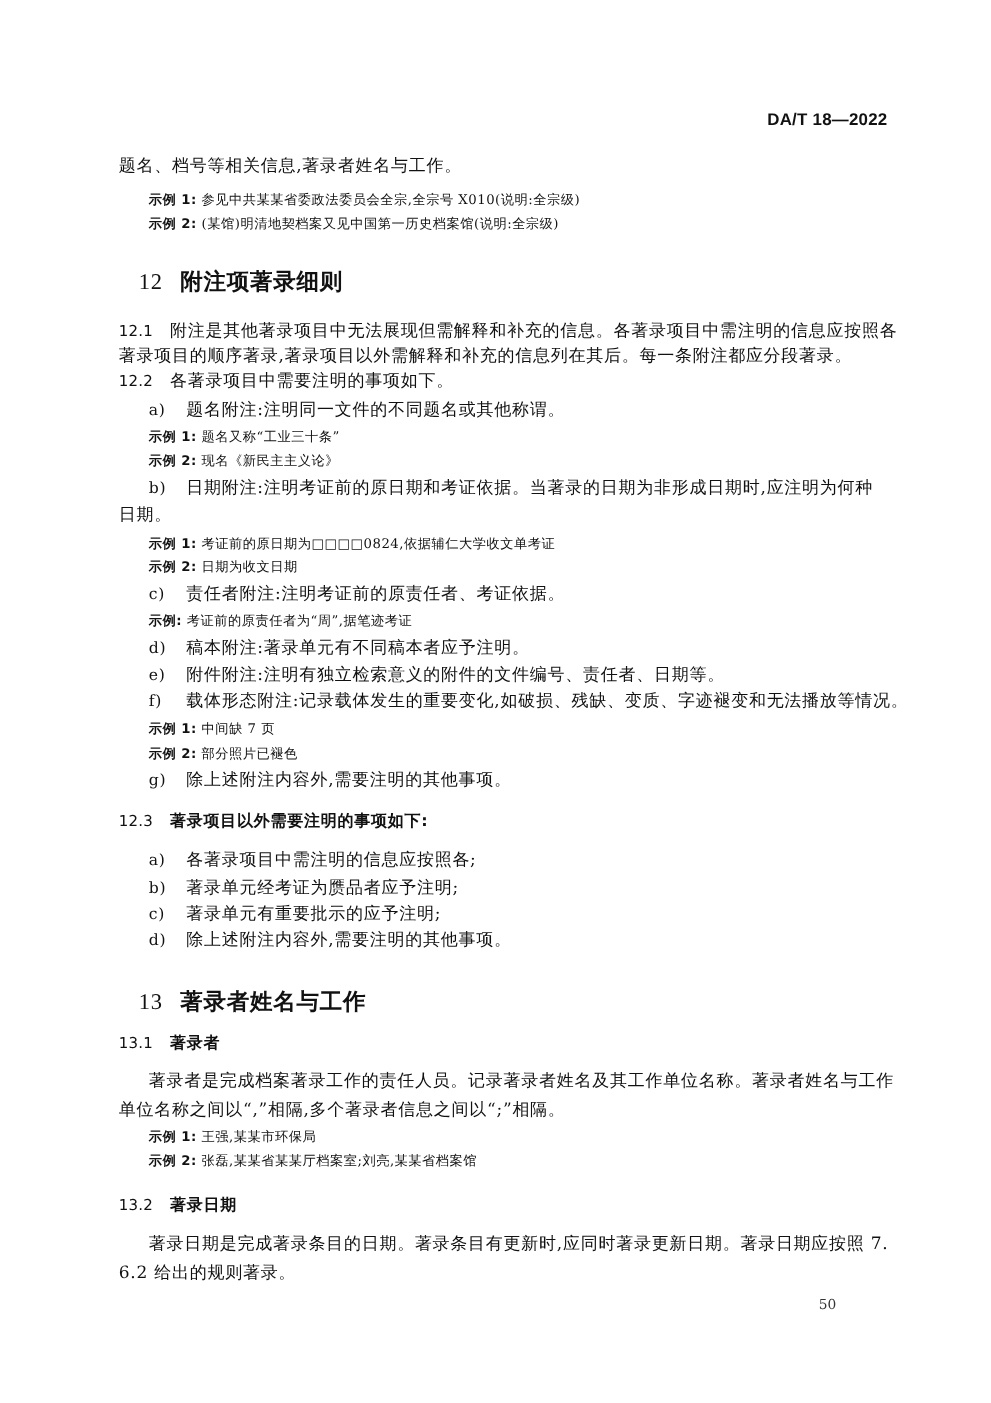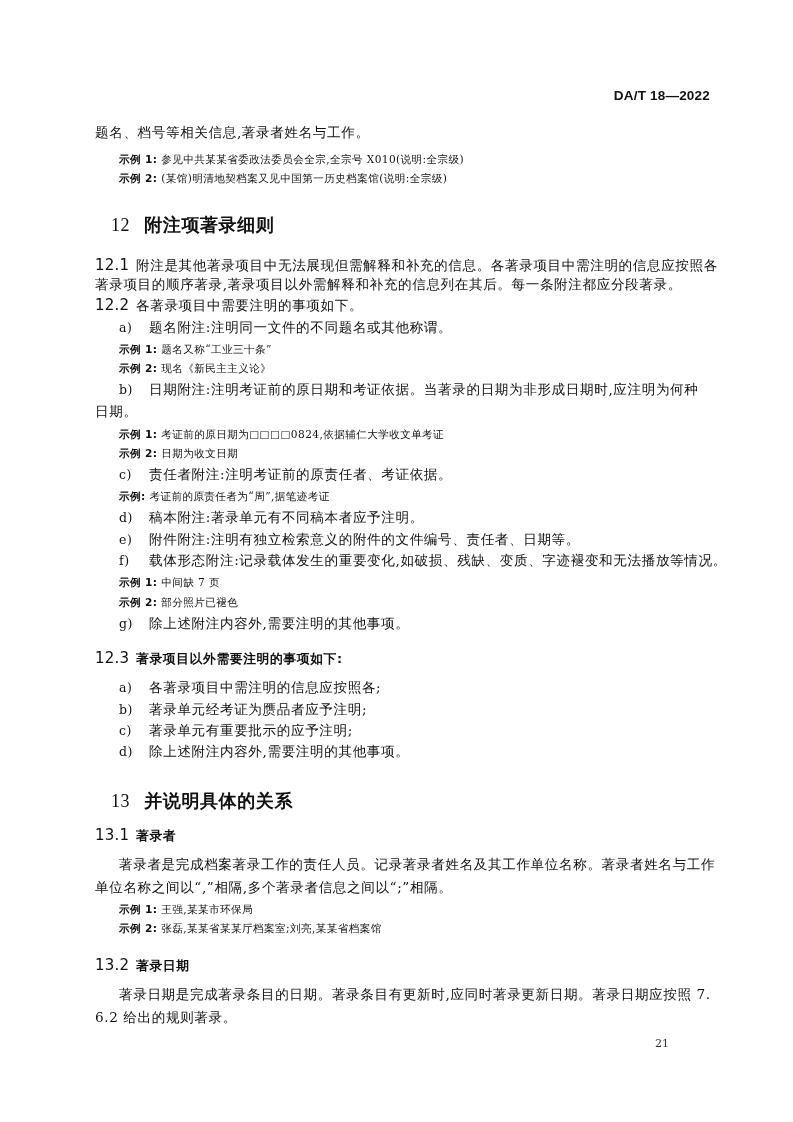--- a/index.html
+++ b/index.html
@@ -20,21 +20,21 @@
   .item { left: 119px; font-size: 13.6px; letter-spacing: 0.6px; }
   .item .lbl { display: inline-block; width: 30px; font-size: 12.5px; }
   .h1 {
     left: 95px; font-family: Liberation Serif, serif;
     font-weight: bold; font-size: 18px; letter-spacing: 0.6px; margin-left: 16px;
   }
   .h1 .num { font-weight: normal; margin-right: 14px; }
   .clause { left: 95px; font-size: 13.6px; letter-spacing: 0.6px; }
   .clause .num {
     font-family: "DejaVu Sans", "Liberation Sans", sans-serif;
-    display: inline-block; width: 41px; font-size: 15px; letter-spacing: 0.2px;
+    display: inline-block; width: 41px; font-size: 12px; letter-spacing: 0.2px;
   }
   .h2 .txt { font-family: "DejaVu Sans", "Liberation Sans", sans-serif; font-weight: bold; font-size: 12.8px; }
   .indent { left: 119px; }
   .page-num { left: 655px; top: 1037px; font-size: 11px; color: #333; }
 </style>
 </head>
 <body>
 
 <div class="abs header-code">DA/T 18—2022</div>
 
@@ -66,25 +66,25 @@
 <div class="abs ex" style="top:576px"><span class="tag">示例 1:</span> <span>中间缺 7 页</span></div>
 <div class="abs ex" style="top:596px"><span class="tag">示例 2:</span> <span>部分照片已褪色</span></div>
 <div class="abs item" style="top:615px"><span class="lbl">g)</span><span>除上述附注内容外,需要注明的其他事项。</span></div>
 
 <div class="abs clause h2" style="top:649px"><span class="num">12.3</span><span class="txt">著录项目以外需要注明的事项如下:</span></div>
 <div class="abs item" style="top:679px"><span class="lbl">a)</span><span>各著录项目中需注明的信息应按照各;</span></div>
 <div class="abs item" style="top:701px"><span class="lbl">b)</span><span>著录单元经考证为赝品者应予注明;</span></div>
 <div class="abs item" style="top:722px"><span class="lbl">c)</span><span>著录单元有重要批示的应予注明;</span></div>
 <div class="abs item" style="top:743px"><span class="lbl">d)</span><span>除上述附注内容外,需要注明的其他事项。</span></div>
 
-<div class="abs h1" style="top:789px"><span class="num">13</span><span>并说明具体的关系</span></div>
+<div class="abs h1" style="top:789px"><span class="num">13</span><span>著录者姓名与工作</span></div>
 
 <div class="abs clause h2" style="top:826px"><span class="num">13.1</span><span class="txt">著录者</span></div>
 <div class="abs body indent" style="top:856px">著录者是完成档案著录工作的责任人员。记录著录者姓名及其工作单位名称。著录者姓名与工作</div>
 <div class="abs body" style="top:879px">单位名称之间以“,”相隔,多个著录者信息之间以“;”相隔。</div>
 <div class="abs ex" style="top:903px"><span class="tag">示例 1:</span> <span>王强,某某市环保局</span></div>
 <div class="abs ex" style="top:922px"><span class="tag">示例 2:</span> <span>张磊,某某省某某厅档案室;刘亮,某某省档案馆</span></div>
 
 <div class="abs clause h2" style="top:956px"><span class="num">13.2</span><span class="txt">著录日期</span></div>
 <div class="abs body indent" style="top:986px">著录日期是完成著录条目的日期。著录条目有更新时,应同时著录更新日期。著录日期应按照 7.</div>
 <div class="abs body" style="top:1009px">6.2 给出的规则著录。</div>
 
-<div class="abs page-num">21</div>
+<div class="abs page-num">50</div>
 
 </body></html>

